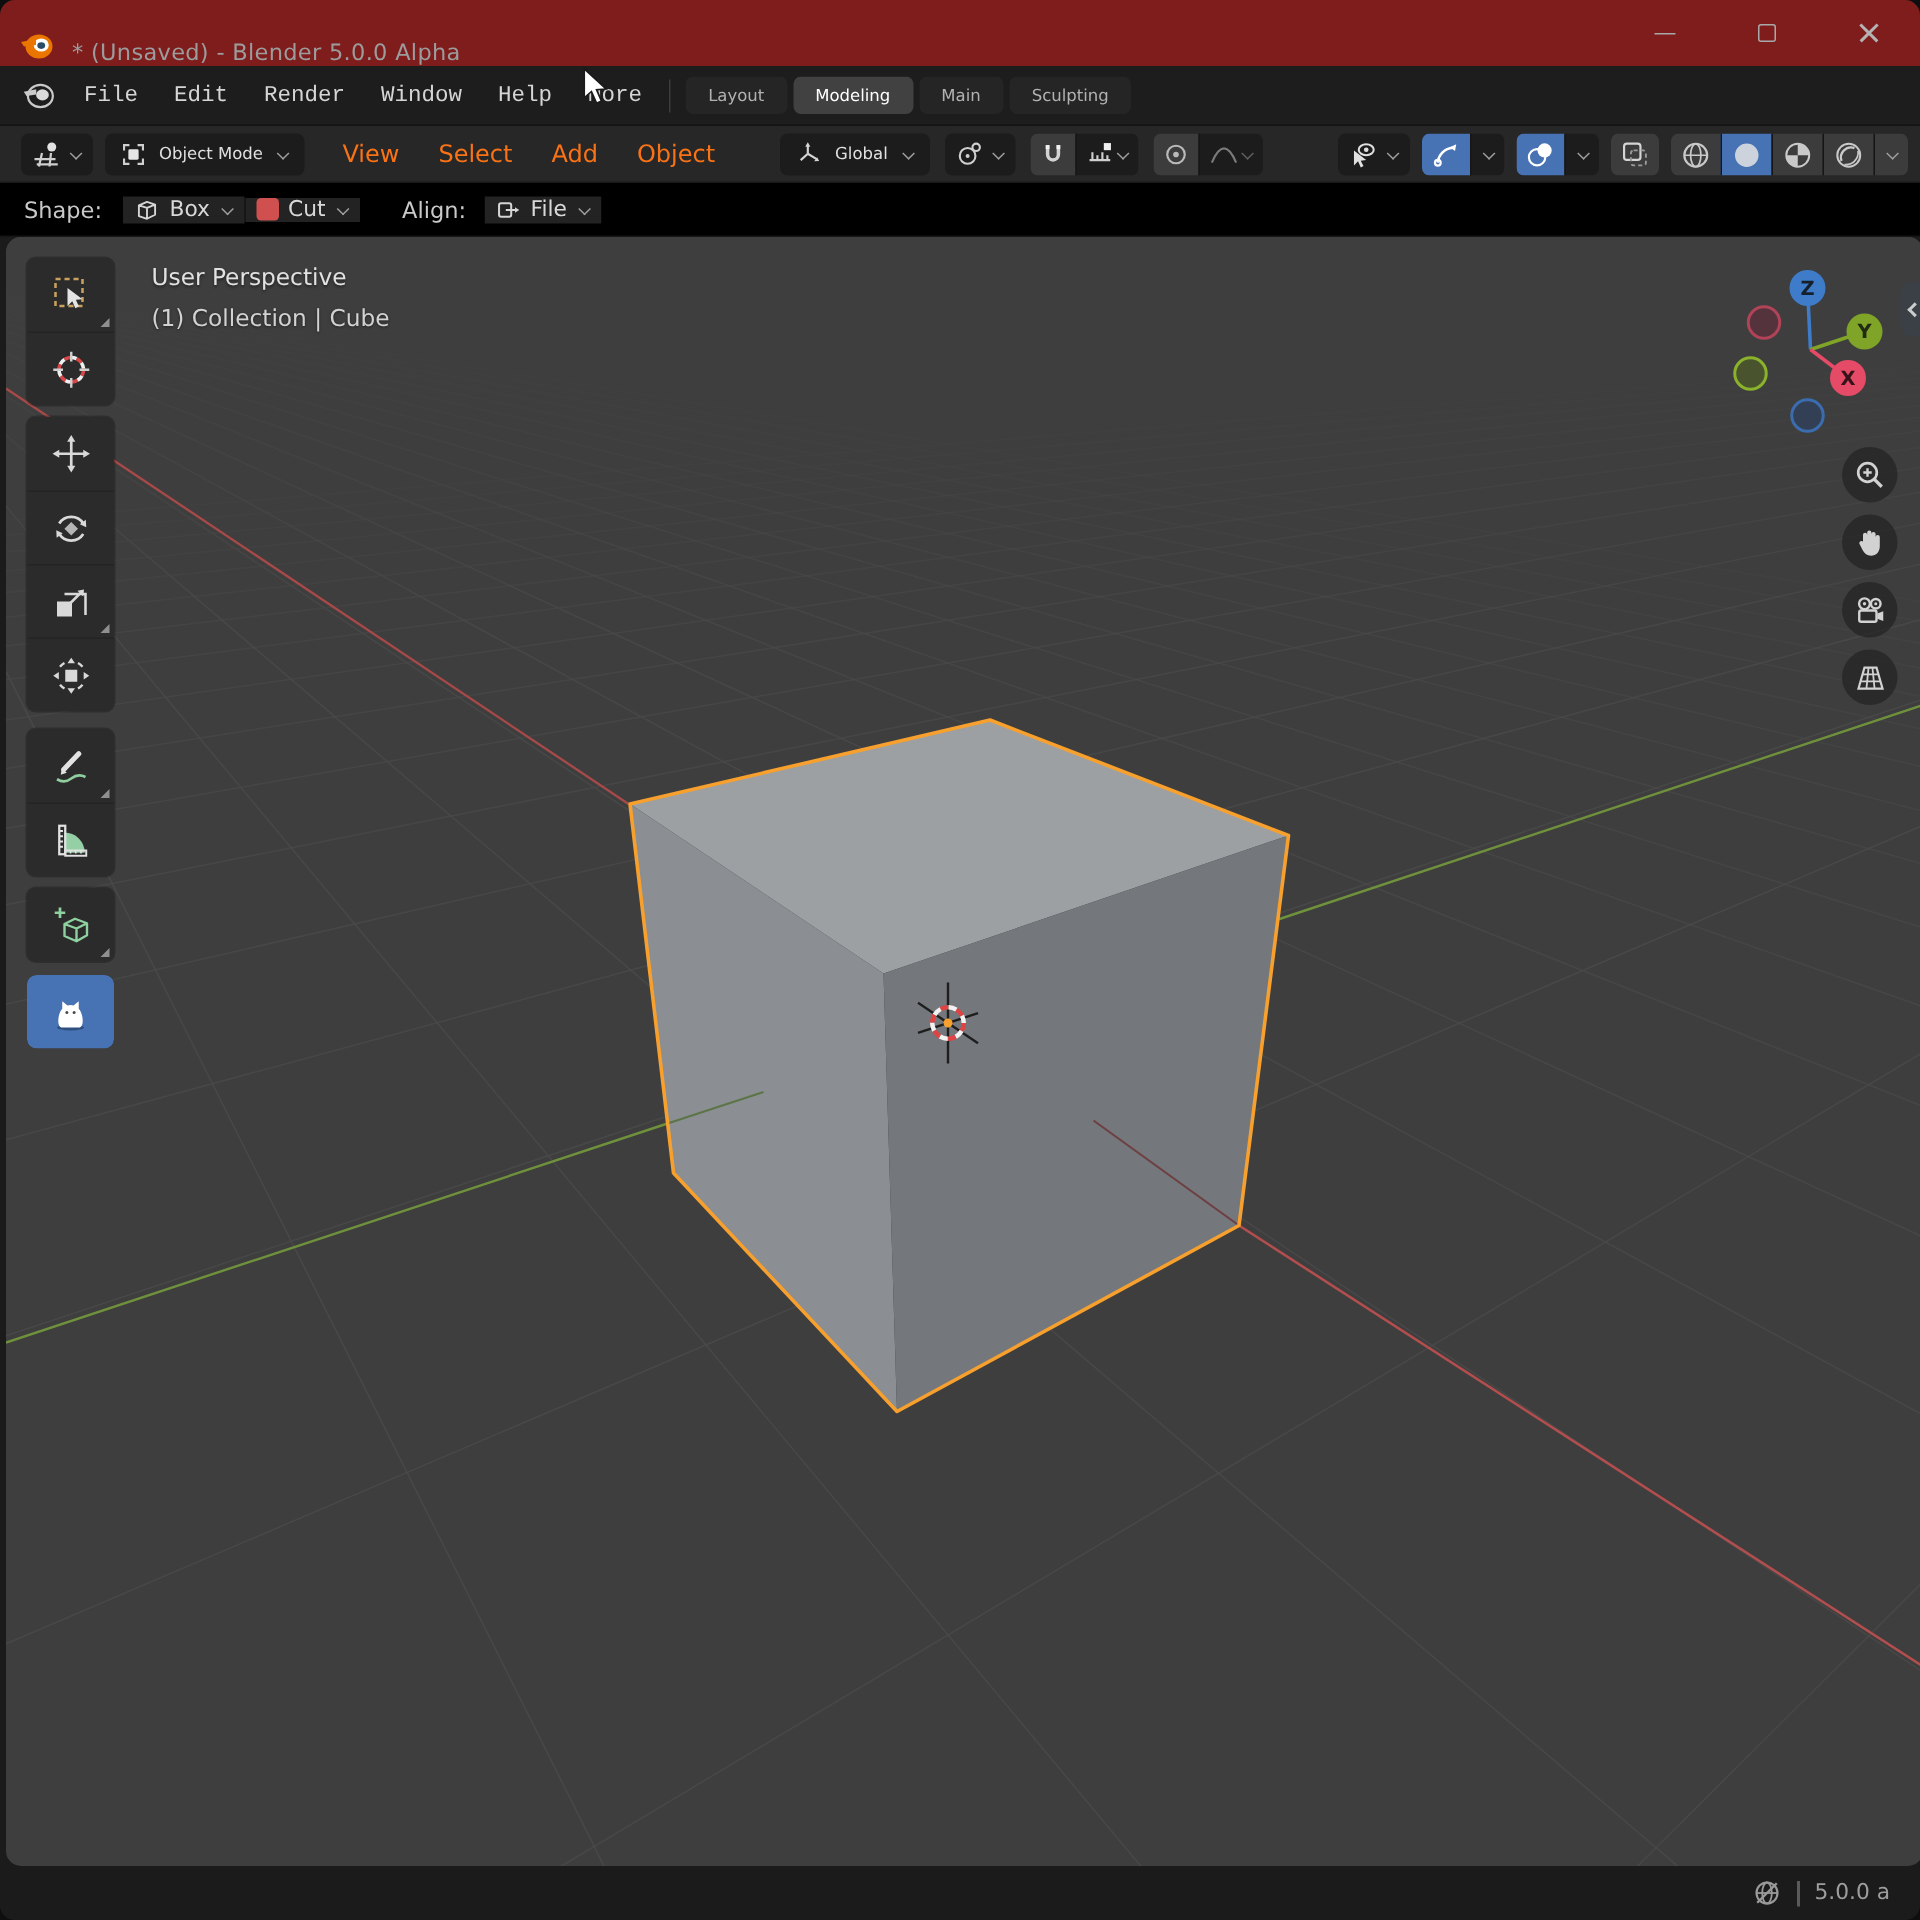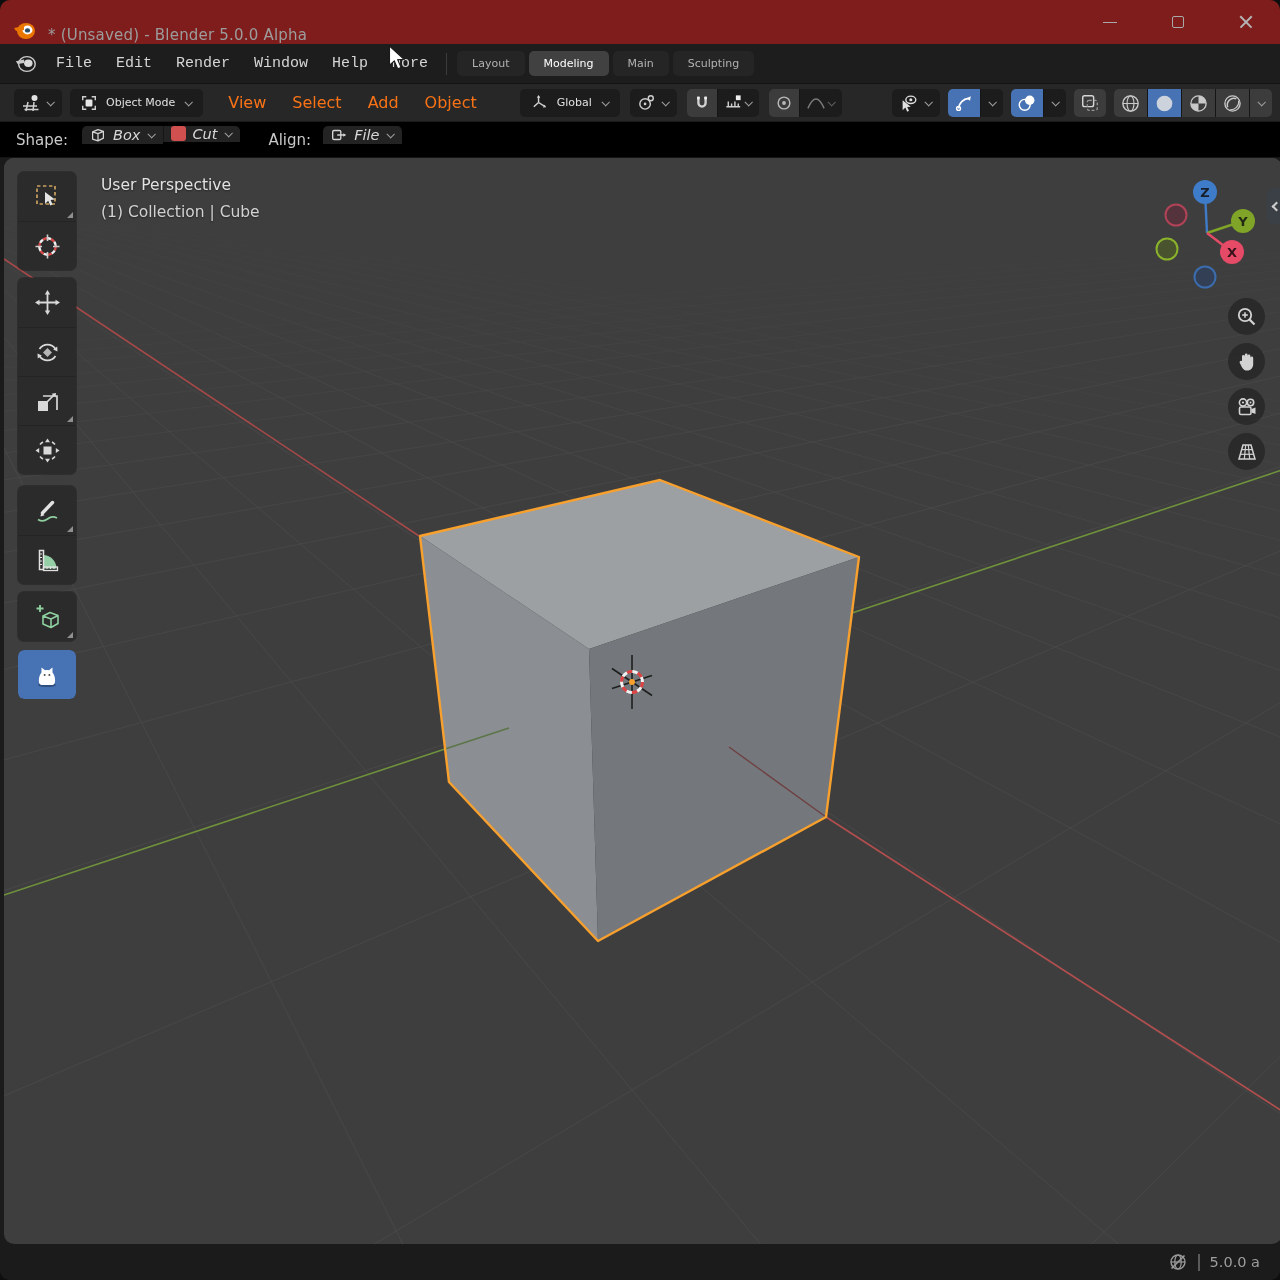--- a/index.html
+++ b/index.html
@@ -19,21 +19,21 @@
   .ic-close:before{transform:rotate(45deg);} .ic-close:after{transform:rotate(-45deg);}
 
   
   .menubar{position:absolute;left:0;top:44px;width:1280px;height:40px;background:#1d1d1d;display:flex;align-items:center;border-bottom:1px solid #131313;}
   .menus{display:flex;align-items:center;margin-left:6px;font-family:Liberation Mono, monospace;}
   .menu-item{color:#d5d5d5;font-size:15px;padding:5px 12px;border-radius:4px;}
   .mb-sep{width:1px;height:22px;background:#3c3c3c;margin:0 10px 0 6px;}
   .tabs-clip{display:flex;align-items:center;gap:4px;overflow:hidden;width:344px;}
   .tab{font-size:11px;color:#b2b2b2;background:#252525;padding:6px 15px;border-radius:5px;white-space:nowrap;}
   .tab.active{background:#414141;color:#ffffff;}
-  .pill{display:flex;align-items:flex-start;height:30px;border-radius:5px;overflow:hidden;font-style:italic;}
+  .pill{display:flex;align-items:center;height:30px;border-radius:5px;overflow:hidden;}
   .pill .seg{display:flex;align-items:center;padding:0 7px;background:#202020;}
   .pill .seg.btnish{background:#2e2e2e;}
   .pill .seg.lighter{background:#414141;}
   .pill .seg + .seg{border-left:1px solid #161616;}
   .pill-text{color:#d8d8d8;font-size:14.5px;padding:0 6px;}
   .scene-pill{position:absolute;left:790px;top:51px;}
   .layer-pill{position:absolute;left:1050px;top:51px;}
 
   
   .vheader{position:absolute;left:0;top:84px;width:1280px;height:38px;background:#272727;display:flex;align-items:center;border-bottom:1px solid #1a1a1a;}

